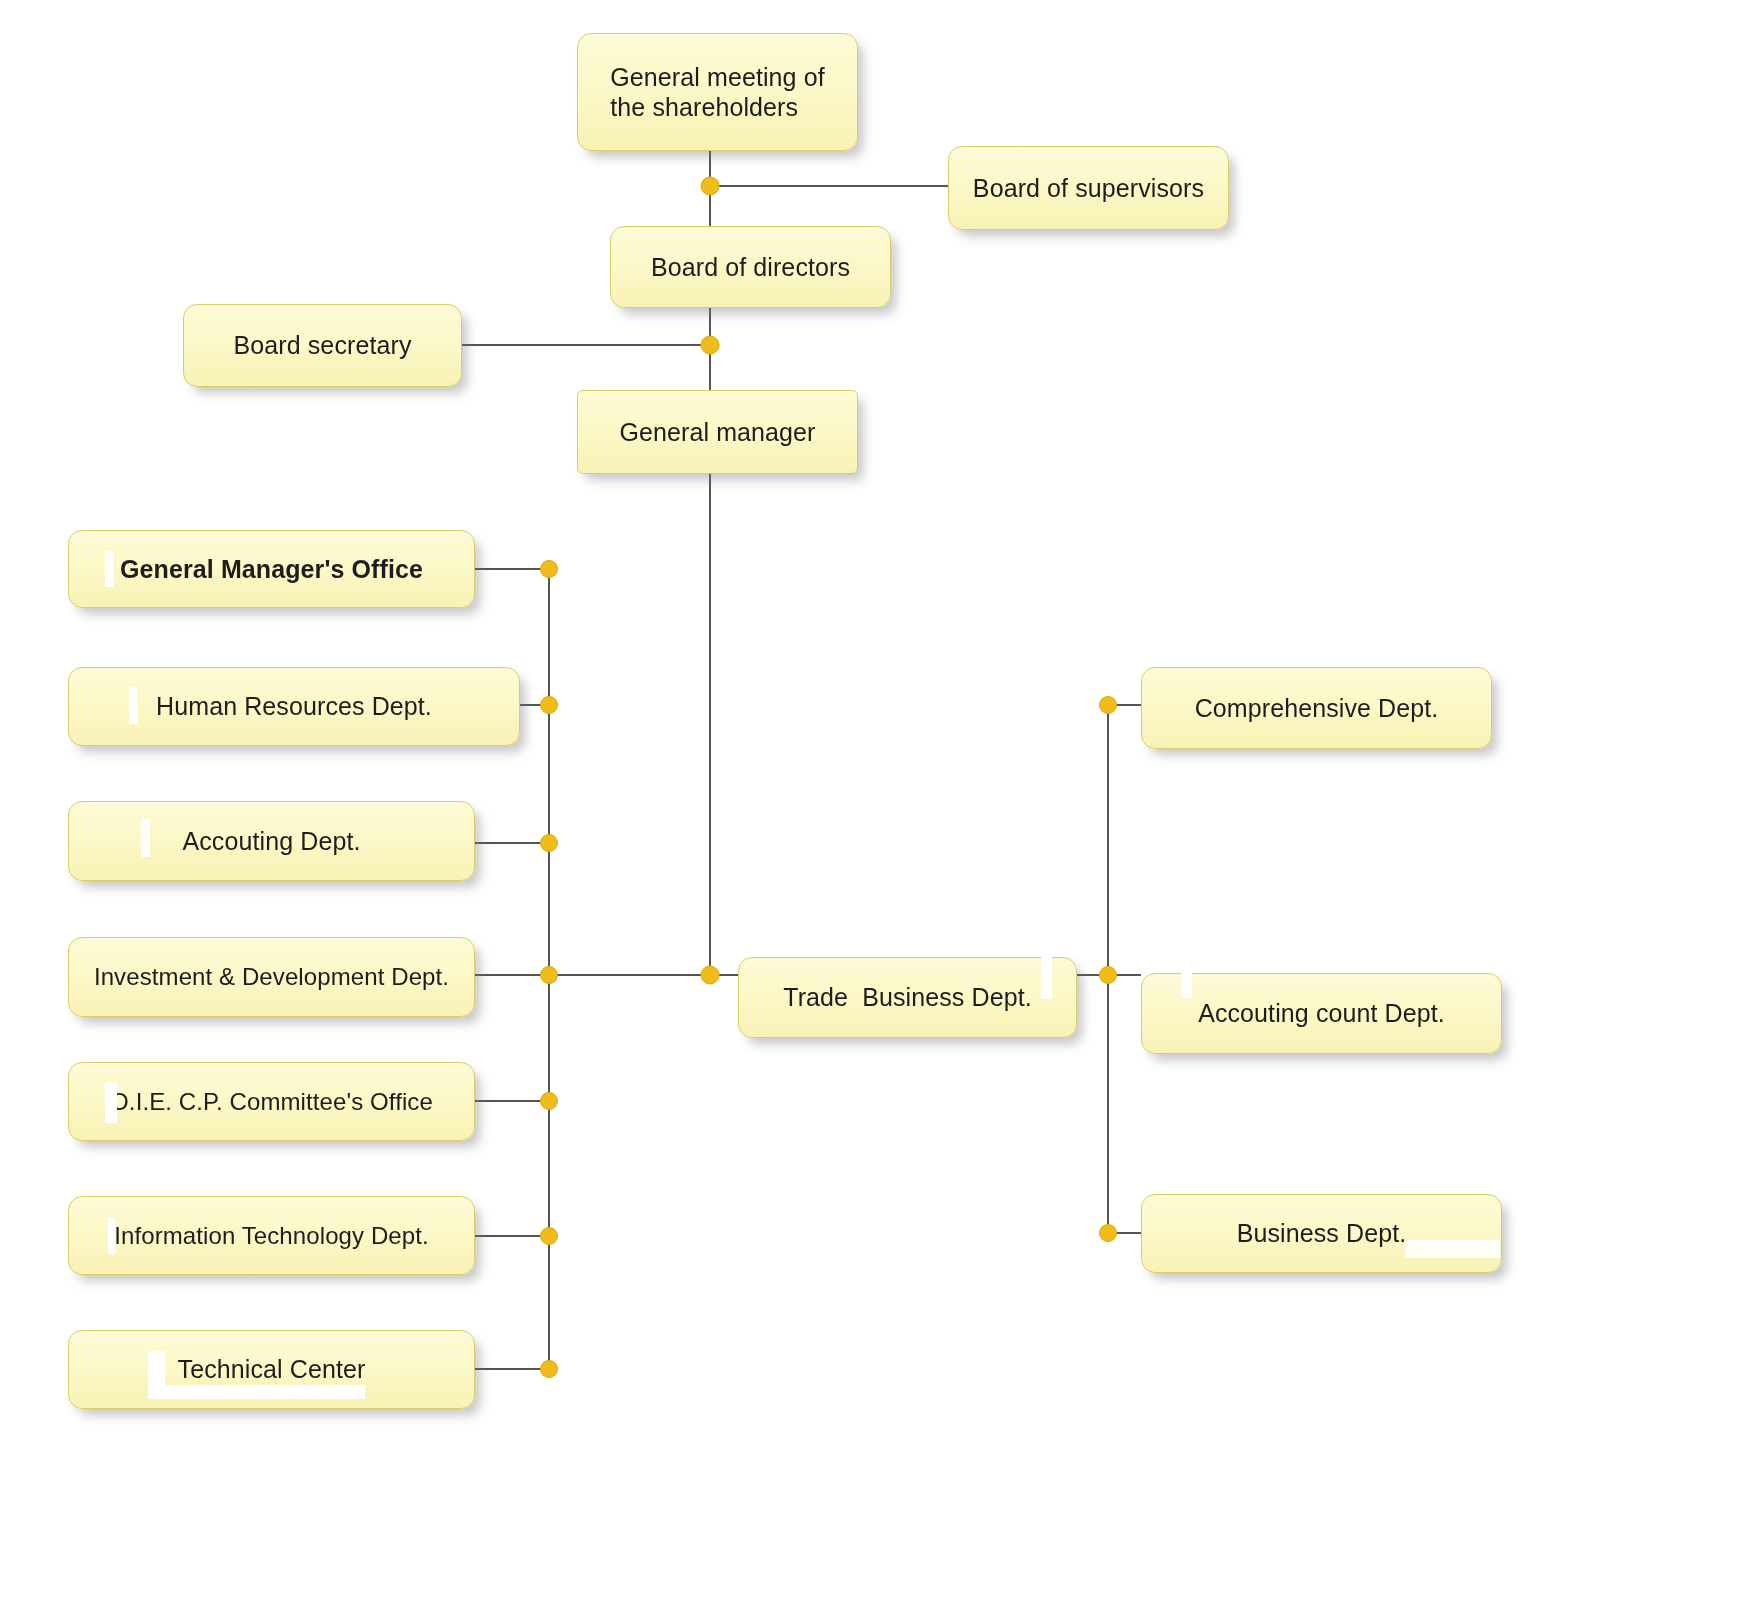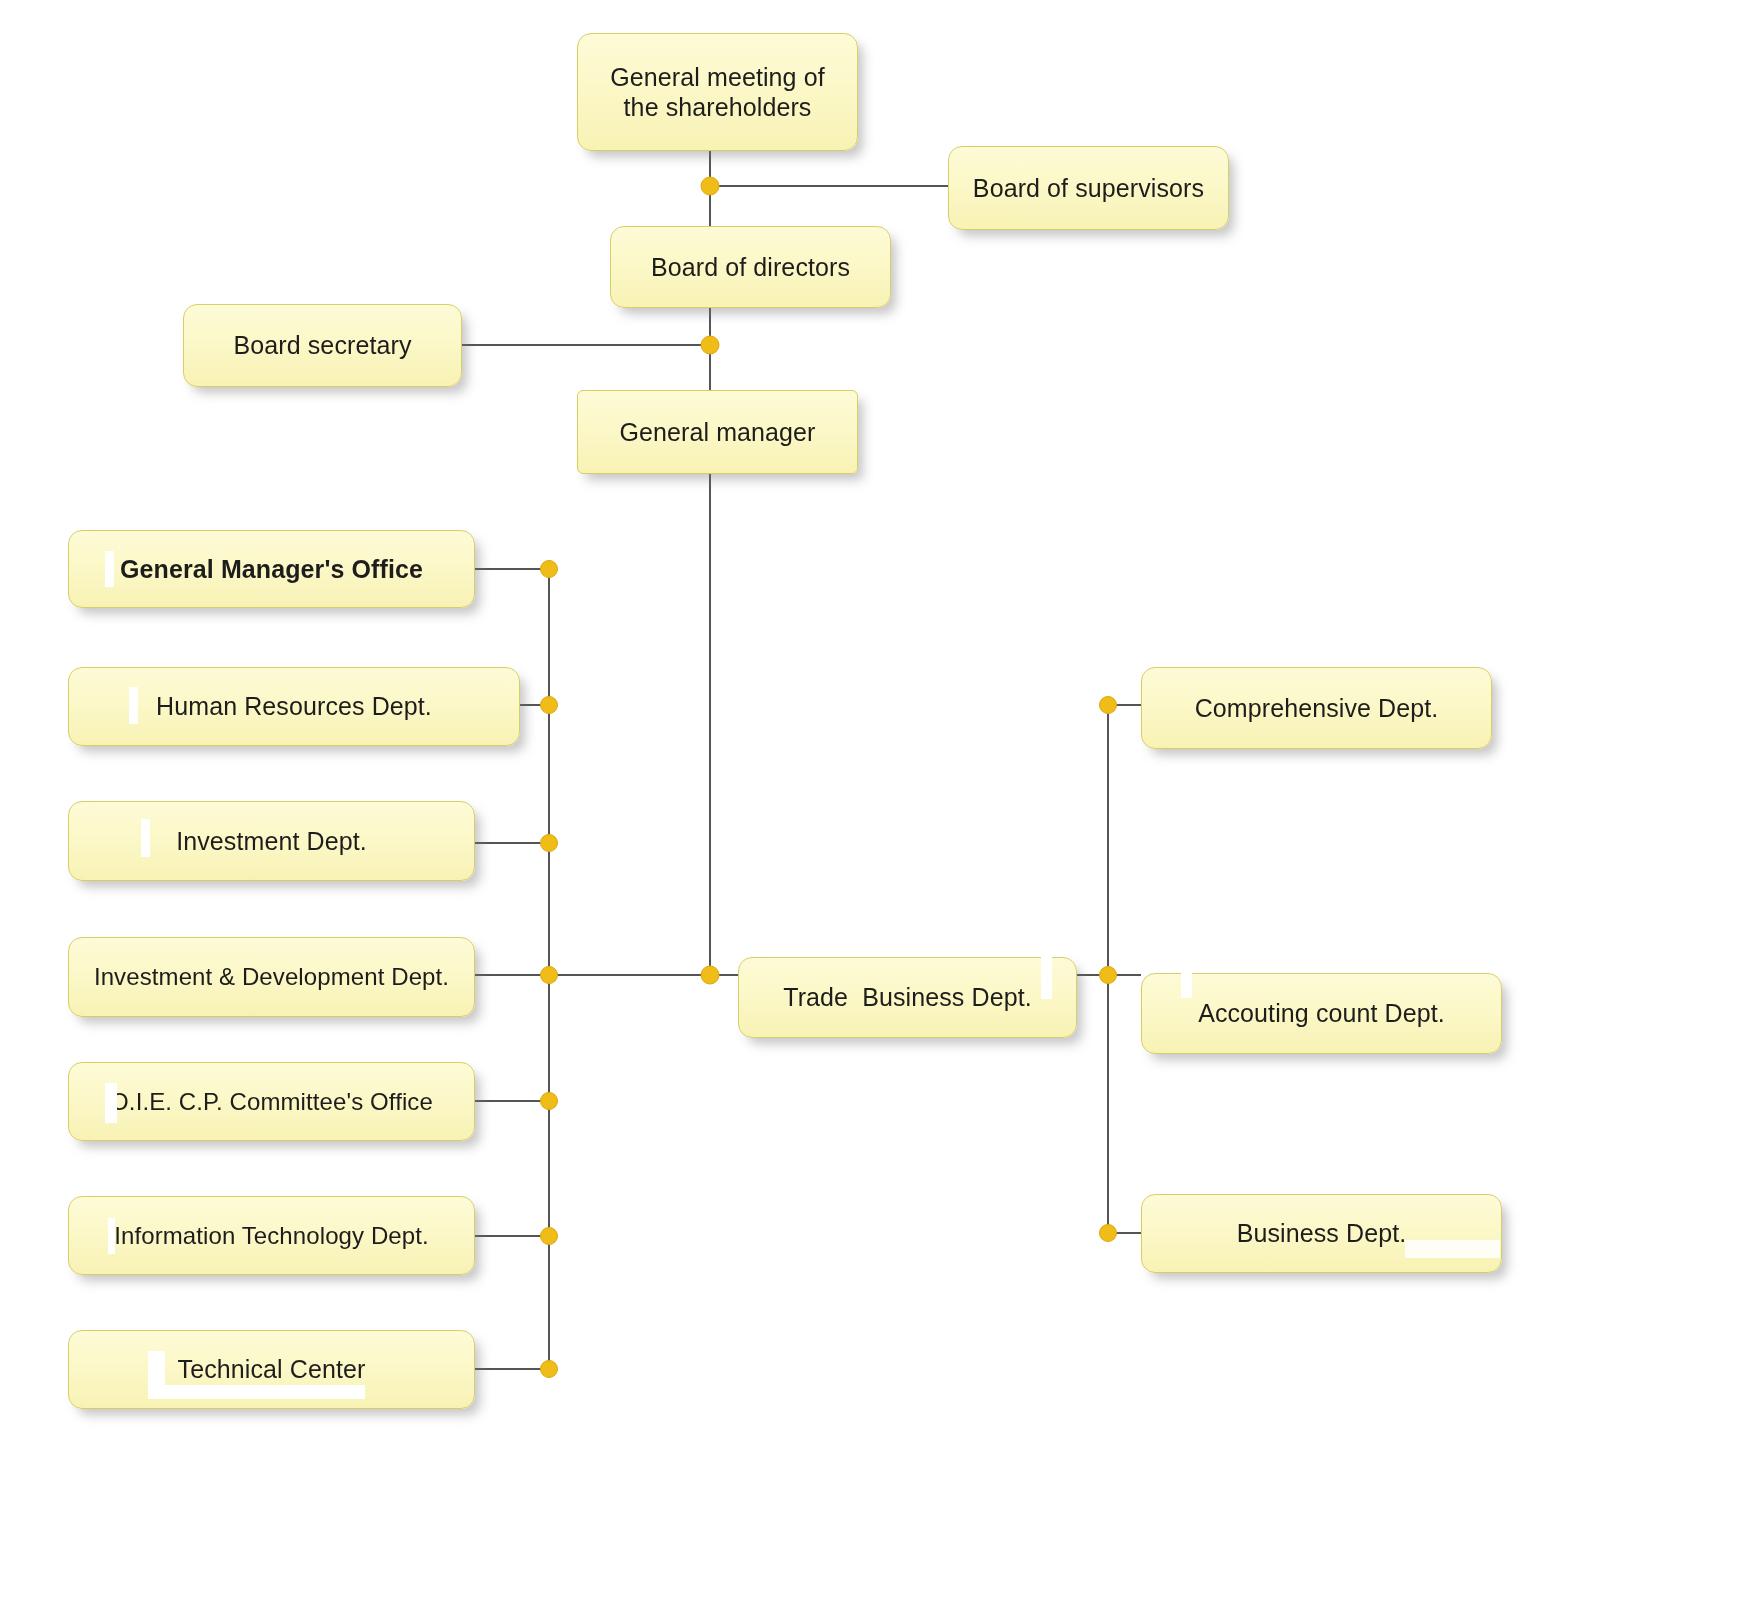--- a/index.html
+++ b/index.html
@@ -22,21 +22,20 @@
     border-radius:14px;
     background:linear-gradient(180deg,#fdfbd7 0%,#fbf7c5 55%,#f8f2b4 100%);
     box-shadow:7px 8px 11px -2px rgba(120,120,120,0.42);
     display:flex;
     align-items:center;
     justify-content:center;
     color:#1d1d1b;
     font-size:25px;
     line-height:1.22;
     letter-spacing:0.1px;
-    text-align:center;
     padding:17px 10px;
     white-space:pre;
   }
   .node.two-line{white-space:pre-line;}
 
   
   .sliver{
     position:absolute;
     background:#ffffff;
     pointer-events:none;
@@ -114,21 +113,21 @@
   <div class="node" style="left:610px;top:226px;width:281px;height:82px;">Board of directors</div>
 
   <div class="node" style="left:183px;top:304px;width:279px;height:83px;">Board secretary</div>
 
   <div class="node" style="left:577px;top:390px;width:281px;height:84px;border-radius:6px;">General manager</div>
 
   <div class="node" style="left:68px;top:530px;width:407px;height:78px;font-weight:bold;">General Manager's Office</div>
 
   <div class="node" style="left:68px;top:667px;width:452px;height:79px;">Human Resources Dept.</div>
 
-  <div class="node" style="left:68px;top:801px;width:407px;height:80px;">Investment Dept.</div>
+  <div class="node" style="left:68px;top:801px;width:407px;height:80px;">Accouting Dept.</div>
 
   <div class="node" style="left:68px;top:937px;width:407px;height:80px;font-size:24px;">Investment &amp; Development Dept.</div>
 
   <div class="node" style="left:68px;top:1062px;width:407px;height:79px;font-size:24px;">O.I.E. C.P. Committee's Office</div>
 
   <div class="node" style="left:68px;top:1196px;width:407px;height:79px;font-size:24px;">Information Technology Dept.</div>
 
   <div class="node" style="left:68px;top:1330px;width:407px;height:79px;">Technical Center</div>
 
   <div class="node" style="left:738px;top:937px;width:339px;height:81px;margin-top:20px;">Trade  Business Dept.</div>

